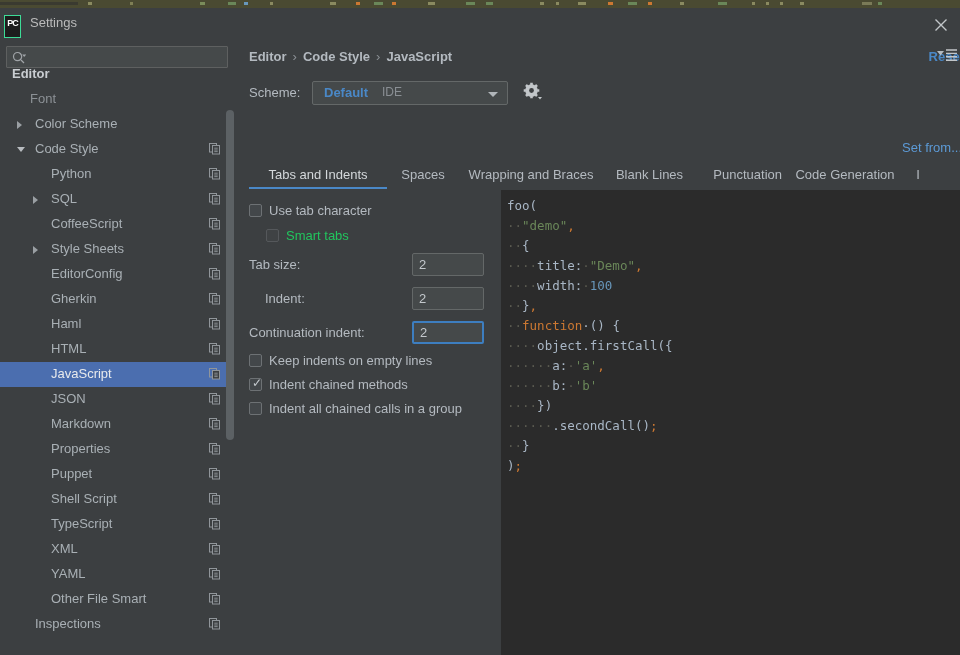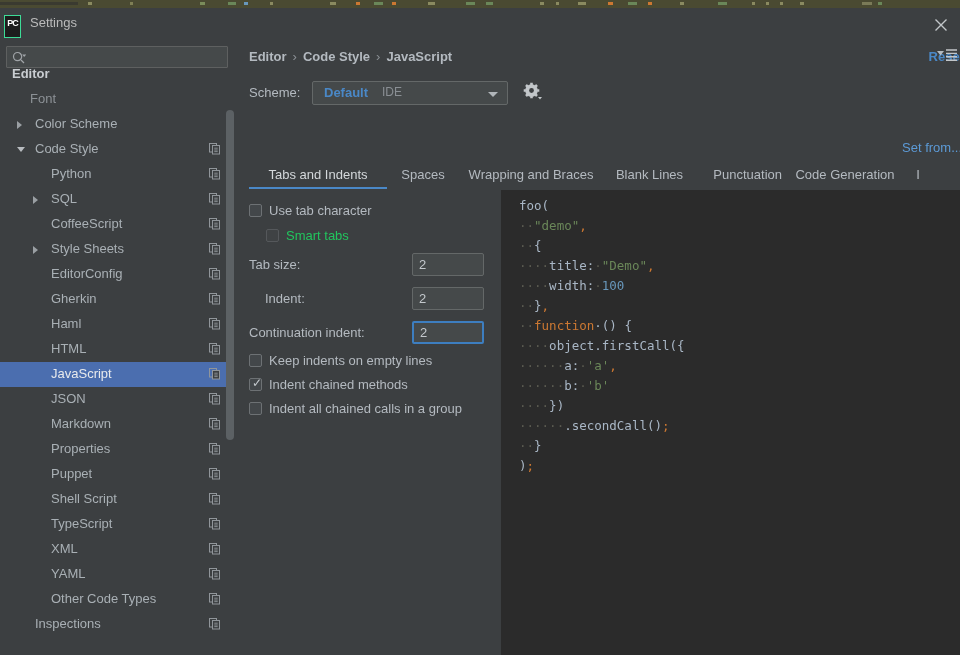--- a/index.html
+++ b/index.html
@@ -194,21 +194,21 @@
   .splitter {
     position: absolute; left: 259px; top: 151px; width: 2px; height: 465px;
     background: #3c3f41;
   }
   .preview {
     position: absolute; left: 261px; top: 151px; width: 459px; height: 465px;
     background: #2b2b2b;
     font-family: "DejaVu Sans Mono", monospace;
     font-size: 12.5px;
     line-height: 20px;
-    padding: 6px 0 0 18px;
+    padding: 6px 0 0 6px;
     box-sizing: border-box;
     overflow: hidden;
     white-space: pre;
   }
   .preview .ws  { color: #5a5a50; }
   .preview .pln { color: #a9b7c6; }
   .preview .str { color: #6a8759; }
   .preview .num { color: #6897bb; }
   .preview .kw  { color: #cc7832; }
   .preview .pun { color: #cc7832; }
@@ -426,21 +426,21 @@
           </div>
           <div class="tree-row">
             <span class="label" style="left: 51px; text-align: right;">YAML</span>
             <span class="copy-icon"><svg width="11" height="12" viewBox="0 0 11 12">
                 <rect x="0.5" y="0.5" width="7" height="8.5" fill="none" stroke="#90959a"></rect>
                 <rect x="3.5" y="2.5" width="7" height="8.5" fill="#3c3f41" stroke="#90959a"></rect>
                 <path d="M5.3 5.2 h3.4 M5.3 7 h3.4 M5.3 8.6 h3.4" stroke="#90959a" stroke-width="0.9"></path>
               </svg></span>
           </div>
           <div class="tree-row">
-            <span class="label" style="left: 51px;">Other Code Types</span>
+            <span class="label" style="left: 51px;">Other File Smart</span>
             <span class="copy-icon"><svg width="11" height="12" viewBox="0 0 11 12">
                 <rect x="0.5" y="0.5" width="7" height="8.5" fill="none" stroke="#90959a"></rect>
                 <rect x="3.5" y="2.5" width="7" height="8.5" fill="#3c3f41" stroke="#90959a"></rect>
                 <path d="M5.3 5.2 h3.4 M5.3 7 h3.4 M5.3 8.6 h3.4" stroke="#90959a" stroke-width="0.9"></path>
               </svg></span>
           </div>
           <div class="tree-row">
             <span class="label" style="left: 35px;">Inspections</span>
             <span class="copy-icon"><svg width="11" height="12" viewBox="0 0 11 12">
                 <rect x="0.5" y="0.5" width="7" height="8.5" fill="none" stroke="#90959a"></rect>

